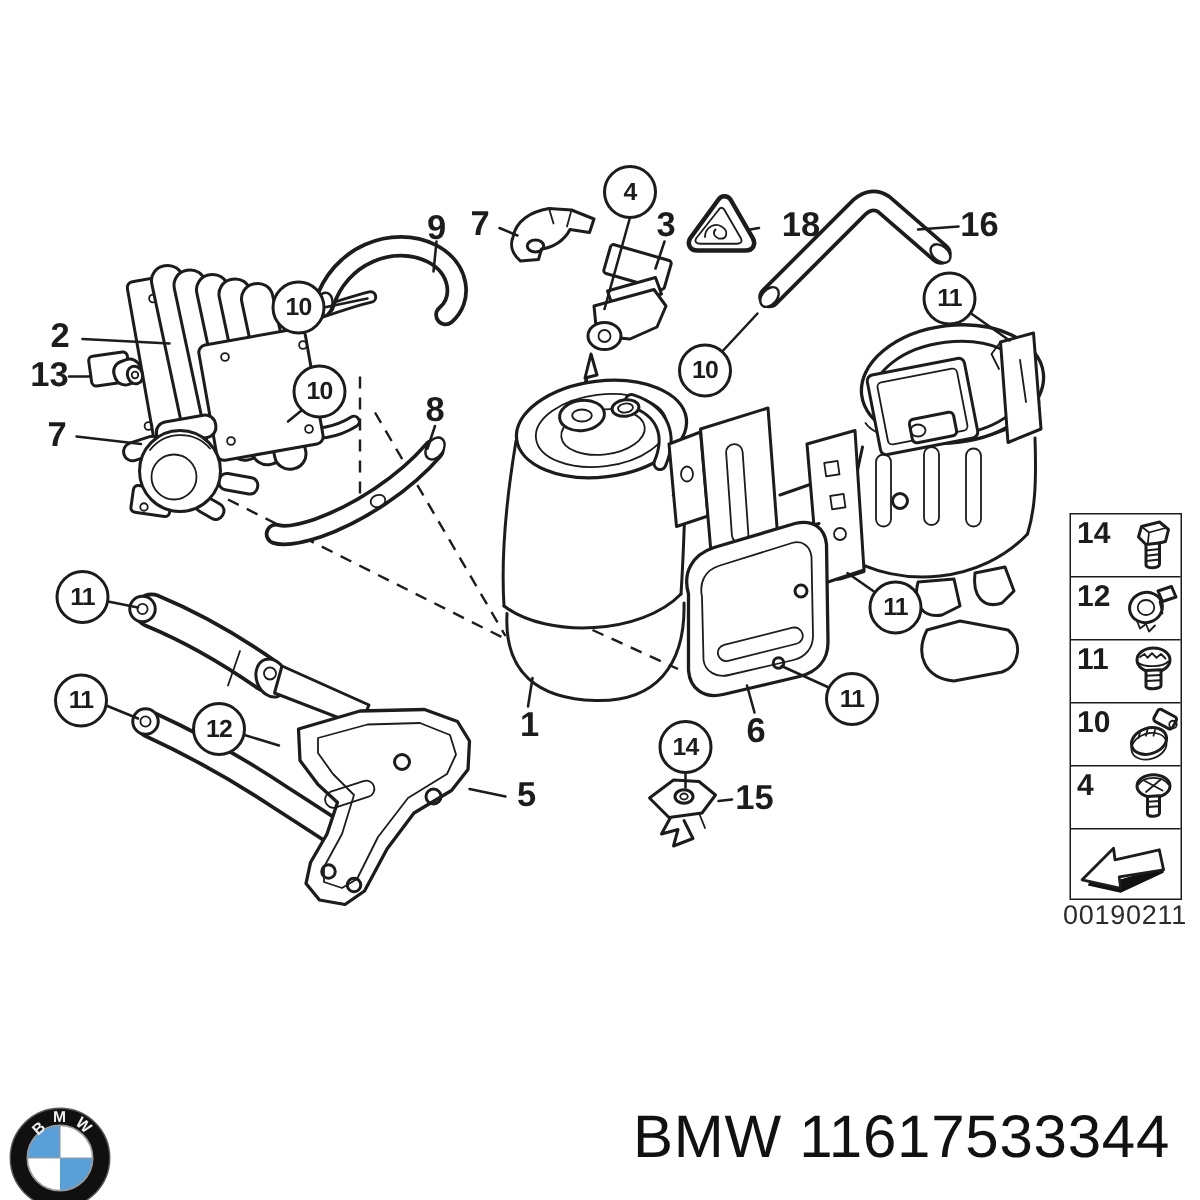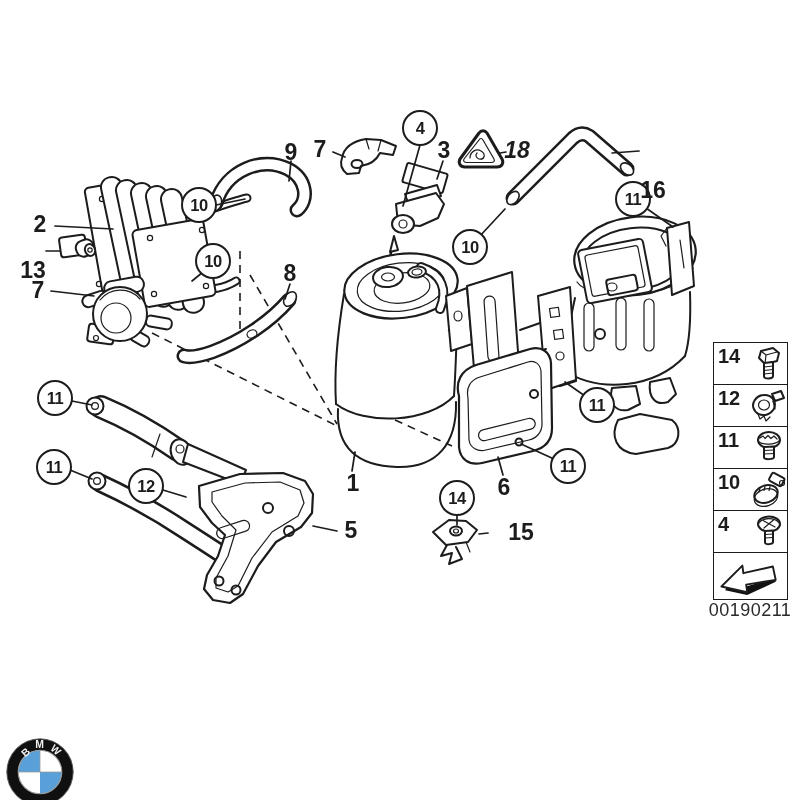--- a/index.html
+++ b/index.html
@@ -275,25 +275,25 @@
       <div class="co-circle" style="left: 146px; top: 486px;">12</div>
       <div class="co-circle" style="left: 457px; top: 498px;">14</div>
       <div class="co-plain" style="left: 353px; top: 483px;">1</div>
       <div class="co-plain" style="left: 40px; top: 224px;">2</div>
       <div class="co-plain" style="left: 444px; top: 150px;">3</div>
       <div class="co-plain" style="left: 351px; top: 530px;">5</div>
       <div class="co-plain" style="left: 504px; top: 487px;">6</div>
       <div class="co-plain" style="left: 38px; top: 290px;">7</div>
       <div class="co-plain" style="left: 290px; top: 273px;">8</div>
       <div class="co-plain" style="left: 291px; top: 152px;">9</div>
-      <div class="co-plain" style="left: 33px; top: 250px; margin-top: 20px;">13</div>
-      <div class="co-plain" style="left: 521px; top: 532px; text-align: right;">15</div>
-      <div class="co-plain" style="left: 653px; top: 150px; margin-top: 40px;">16</div>
+      <div class="co-plain" style="left: 33px; top: 250px;">13</div>
+      <div class="co-plain" style="left: 503px; top: 532px; text-align: right;">15</div>
+      <div class="co-plain" style="left: 653px; top: 150px;">16</div>
       <div class="co-plain" style="left: 320px; top: 149px;">7</div>
-      <div class="co-plain" style="left: 517px; top: 150px; font-style: italic;">18</div>
+      <div class="co-plain" style="left: 534px; top: 150px;">18</div>
     </div>
 
   <aside class="legend">
     <div class="cell">
       <span class="lbl">14</span>
       <span class="ic">
         <svg width="36" height="38" viewBox="0 0 36 38">
           <path class="pt" d="M11,6 L23,3 L29,8 L27,16 L15,19 L9,13 Z"></path>
           <path class="thin" d="M11,6 L16,10 L27,7 M16,10 L15,19"></path>
           <path class="pt" d="M14,18 L23,17 L23,31 C23,34 14,34.5 14,31.5 Z"></path>
@@ -366,14 +366,15 @@
       <circle cx="38" cy="38" r="23" fill="#ffffff"></circle>
       <path d="M38,38 L38,15 A23,23 0 0 0 15,38 Z" fill="#5aa0d8"></path>
       <path d="M38,38 L38,61 A23,23 0 0 0 61,38 Z" fill="#5aa0d8"></path>
       <circle cx="38" cy="38" r="23" fill="none" stroke="#9a9a9a" stroke-width="1.2"></circle>
       <path d="M38,38 L38,15 M15,38 L61,38" stroke="#9a9a9a" stroke-width="0.8" fill="none"></path>
       <text x="20" y="22" font-size="11" font-weight="bold" fill="#f0f0f0" font-family="Liberation Sans, sans-serif" transform="rotate(-42 22 19)">B</text>
       <text x="33" y="13" font-size="11" font-weight="bold" fill="#f0f0f0" font-family="Liberation Sans, sans-serif">M</text>
       <text x="48" y="17" font-size="11" font-weight="bold" fill="#f0f0f0" font-family="Liberation Sans, sans-serif" transform="rotate(42 52 16)">W</text>
     </svg>
   </span>
+  <div class="part-number">BMW 11617533344</div>
 
 </div>
 
 </body></html>

